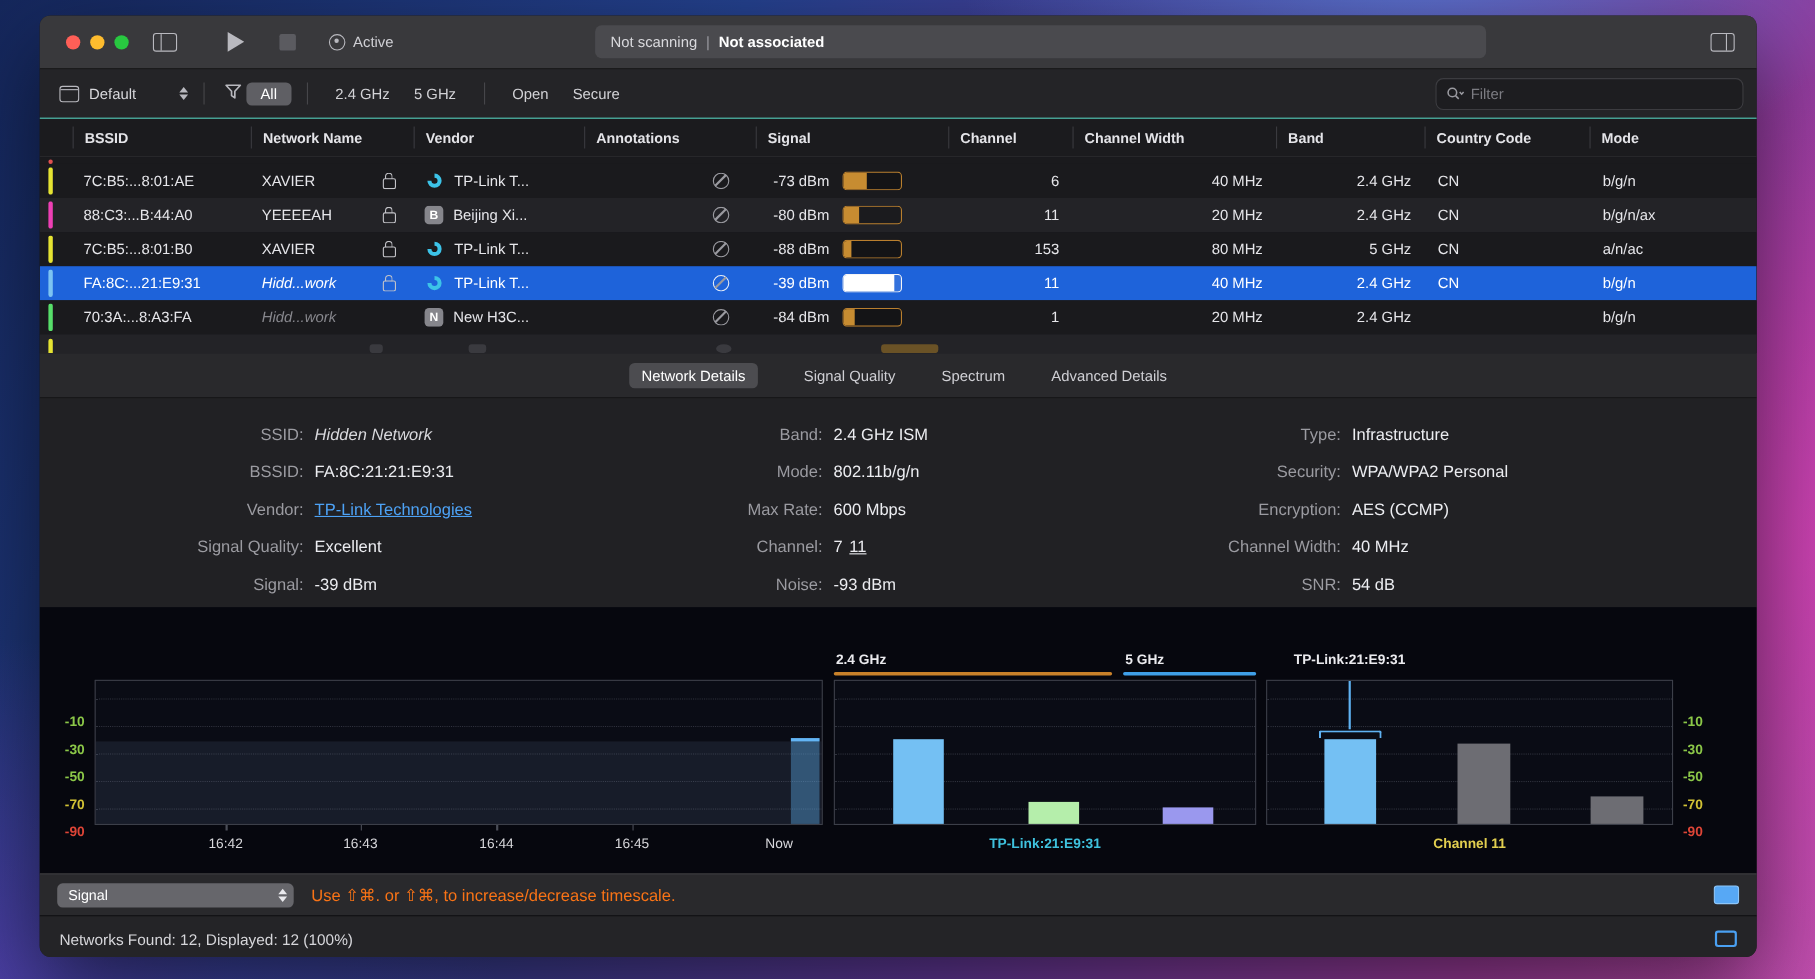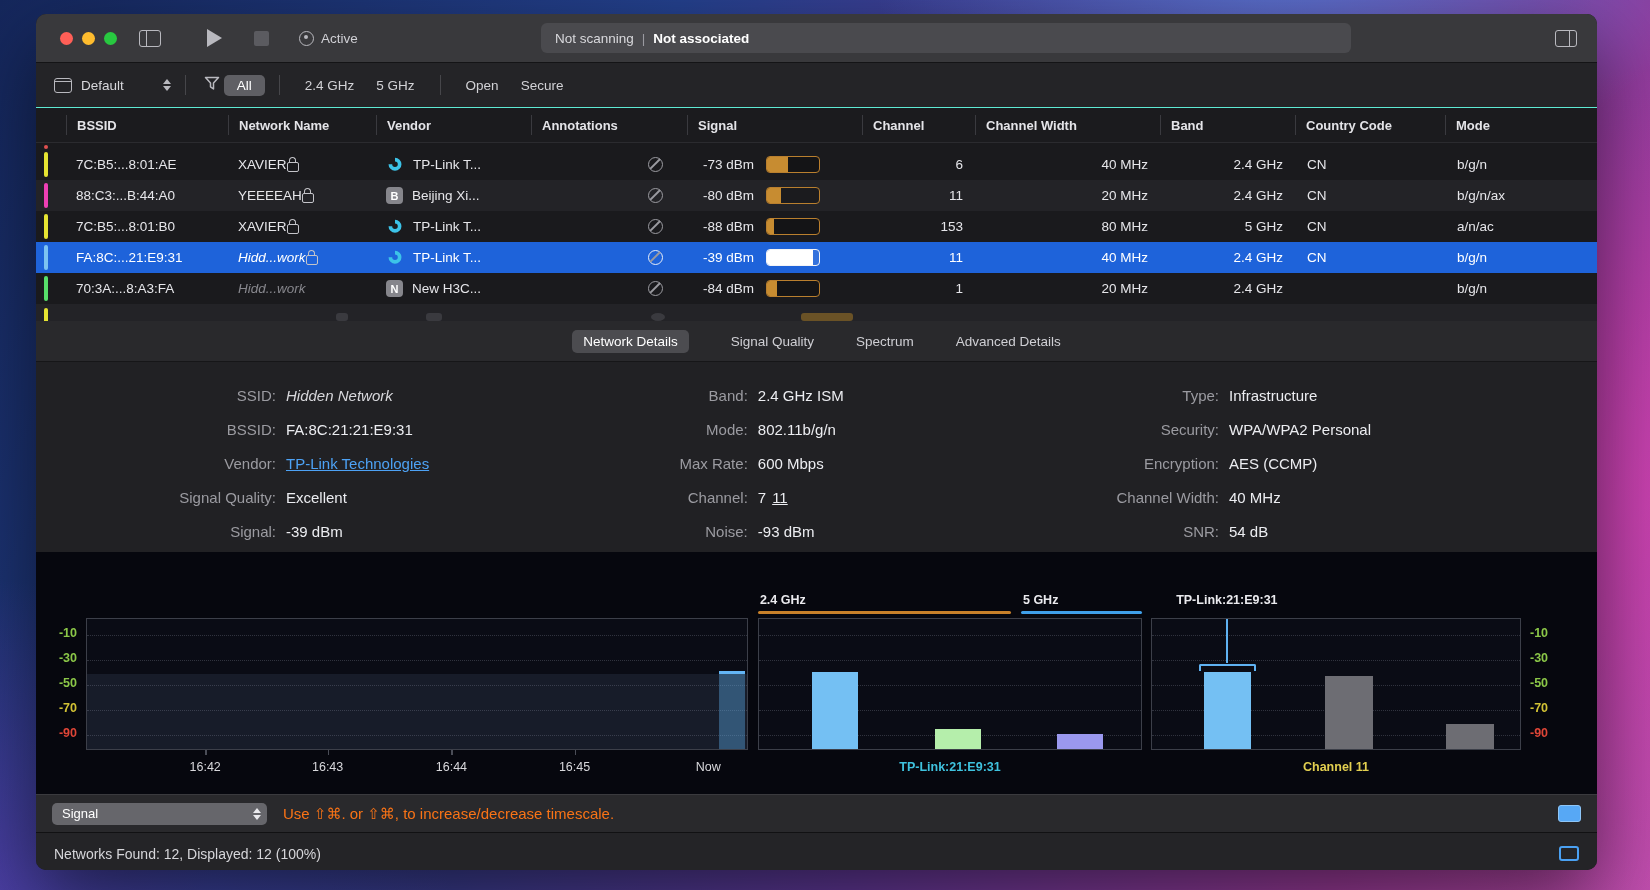--- a/index.html
+++ b/index.html
@@ -57,21 +57,21 @@
   .rowtop .nub{position:absolute;left:8px;top:2px;width:4px;height:4px;border-radius:2px;background:#e05050}
   .trow{height:31px;align-items:center;font-size:13.5px;color:#e6e6ea}
   .trow.odd{background:#1a1a1d}.trow.even{background:#232327}
   .trow.sel{background:#1e63da;color:#fff}
   .cell{padding:0 10px;display:flex;align-items:center;overflow:hidden;white-space:nowrap}
   .cell.num{justify-content:flex-end;padding-right:12px}
   .cell.cc{padding-left:12px}
   .cell.mode{padding-left:12px}
   .stripe-cell{padding:0 0 0 8px}
   .stripe{width:4px;height:25px;border-radius:2px;display:block}
-  .name-cell{padding-right:16px}
+  .name-cell{justify-content:space-between;padding-right:16px}
   .nname.it{font-style:italic}
   .nname.dim{color:#87878d}
   .trow.sel .nname{color:#fff}
   .lock{width:10px;height:8px;border:1.5px solid #c4c4c9;border-radius:2px;position:relative;margin-top:4px}
   .lock:before{content:"";position:absolute;top:-6px;left:1px;width:5px;height:5px;border:1.5px solid #c4c4c9;border-bottom:none;border-radius:4px 4px 0 0}
   .vend{gap:9px}
   .vbadge{width:17px;height:17px;min-width:17px;border-radius:4px;background:#86868c;color:#fff;font-weight:bold;font-size:11px;display:flex;align-items:center;justify-content:center}
   .tpl{width:18px;height:18px;min-width:18px}
   .cell.ann{justify-content:flex-end;padding-right:24px}
   .noann{width:13px;height:13px;border:1.6px solid #9a9aa0;border-radius:50%;position:relative}
@@ -93,21 +93,21 @@
   .dlabel{text-align:right;color:#9b9ba1;margin-right:10px}
   .dc1 .dlabel{width:240px}.dc2 .dlabel{width:200px}.dc3 .dlabel{width:185px}
   .dval{color:#ecedf1}
   .dval.it{font-style:italic;color:#d8d8dc}
   .dval.link{color:#4da2f5;text-decoration:underline}
   .u{text-decoration:underline;margin-left:6px}
   
   .charts{height:242px;min-height:242px;background:#06070e;display:flex}
   .gutter{width:50px;position:relative}
   .gutter.gr{width:58px}
-  .gutter-inner{margin-top:66px;height:132px;position:relative}
+  .gutter-inner{margin-top:89px;height:132px;position:relative}
   .ylab{position:absolute;font-size:12.5px;font-weight:bold}
   .gl .ylab{right:9px}.gr .ylab{left:9px}
   .chart-col{display:flex;flex-direction:column}
   .c1{width:662px}.c2{width:384px;margin-left:10px}.c3{width:370px;margin-left:9px}
   .chart-header{height:66px;position:relative;font-size:12.5px;font-weight:bold;color:#eaeaee}
   .plot{height:132px;position:relative;border:1.5px solid #3c3f49;background:#0a0c15;box-sizing:border-box;overflow:hidden}
   .chart-footer{height:44px;position:relative;font-size:12.5px;color:#d8d8dc}
   .grid{position:absolute;left:0;right:0;height:0;border-top:1px dotted #30333e}
   .hband{position:absolute;left:0;right:0;bottom:0;background:rgba(125,145,190,.12)}
   .hbar{position:absolute;width:26px;background:rgba(95,178,242,.38);border-top:3px solid #63b5f5;box-sizing:border-box}
@@ -175,20 +175,28 @@
           <path d="M1.5 1.5 h13 l-5 5.5 v6 l-3 -2.2 v-3.8 z" fill="none" stroke="#b9b9bf" stroke-width="1.5" stroke-linejoin="round"></path>
         </svg>
     </span>
     <span class="pill active">All</span>
     <span class="fdiv"></span>
     <span class="seg">2.4 GHz</span>
     <span class="seg">5 GHz</span>
     <span class="fdiv"></span>
     <span class="seg">Open</span>
     <span class="seg">Secure</span>
+    <div class="searchbox">
+      <svg width="16" height="14" viewBox="0 0 18 14">
+          <circle cx="6" cy="6" r="4.4" fill="none" stroke="#9a9aa0" stroke-width="1.6"></circle>
+          <line x1="9.4" y1="9.4" x2="12.5" y2="12.5" stroke="#9a9aa0" stroke-width="1.6"></line>
+          <path d="M13.5 5.5 l2 2.2 2-2.2" fill="none" stroke="#9a9aa0" stroke-width="1.6"></path>
+        </svg>
+      <span class="ph">Filter</span>
+    </div>
   </div>
 
   <div class="thead tgrid">
     <div class="hc first"></div>
     <div class="hc">BSSID</div>
     <div class="hc">Network Name</div>
     <div class="hc">Vendor</div>
     <div class="hc">Annotations</div>
     <div class="hc">Signal</div>
     <div class="hc">Channel</div>

